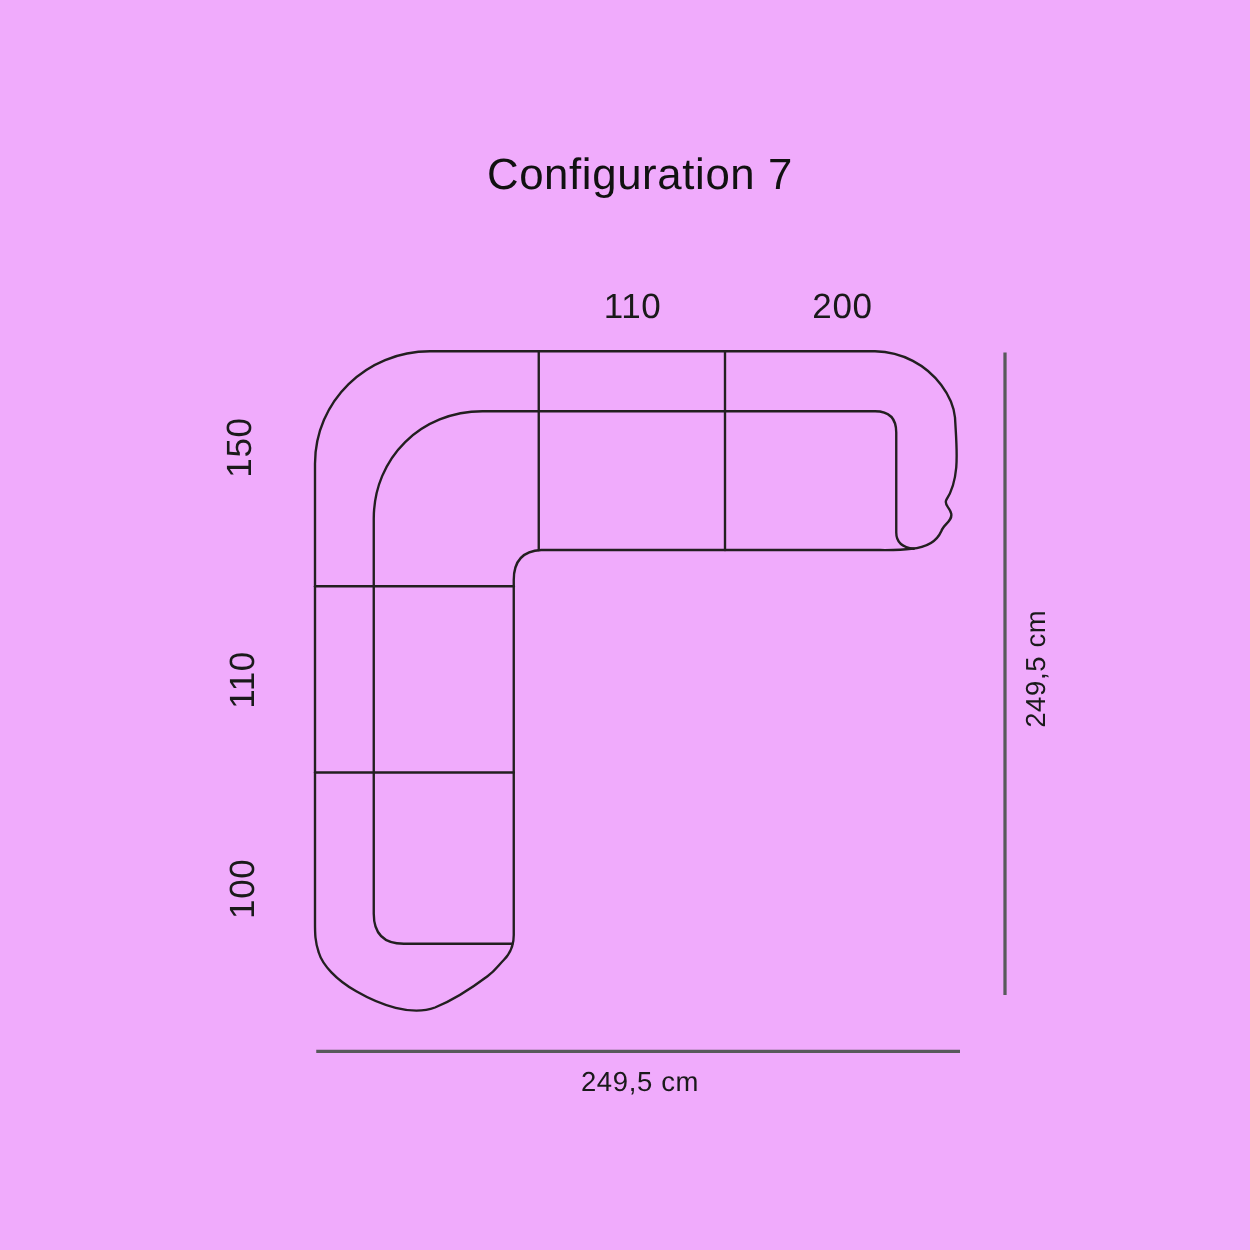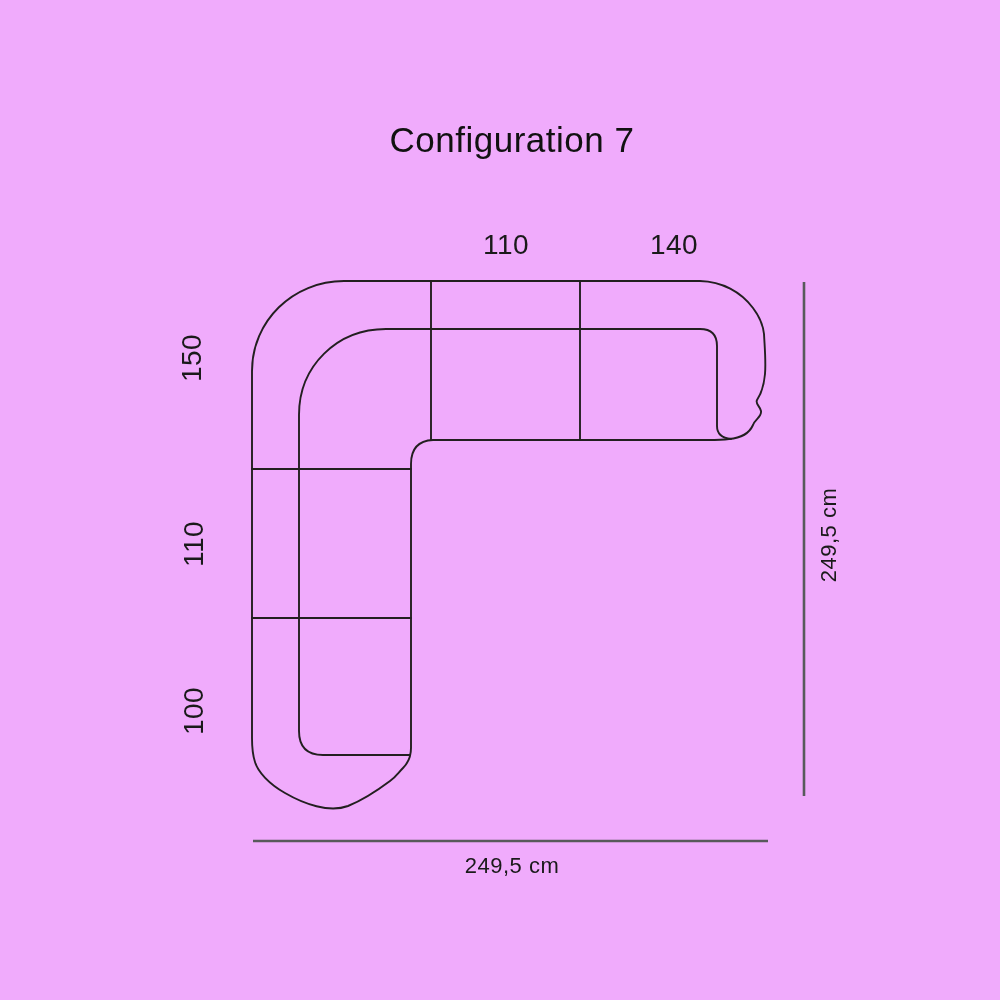--- a/index.html
+++ b/index.html
@@ -78,21 +78,21 @@
     <path class="sofa-line" d="M 580,281 L 580,440"></path>
     <path class="sofa-line" d="M 252,469 L 411,469"></path>
     <path class="sofa-line" d="M 252,618 L 411,618"></path>
 
     <path class="dim-line" d="M 804,282 L 804,796"></path>
     <path class="dim-line" d="M 253,841 L 768,841"></path>
   </svg>
 
   <div class="dim-label" style="left:506px;top:245px;">110</div>
 
-  <div class="dim-label" style="left:674px;top:245px;">140</div>
+  <div class="dim-label" style="left:674px;top:245px;">200</div>
 
   <div class="dim-label rot" style="left:192px;top:358px;">150</div>
 
   <div class="dim-label rot" style="left:194px;top:544px;">110</div>
 
   <div class="dim-label rot" style="left:194px;top:711px;">100</div>
 
   <div class="total-label rot" style="left:829px;top:535px;">249,5 cm</div>
 
   <div class="total-label" style="left:512px;top:866px;">249,5 cm</div>

